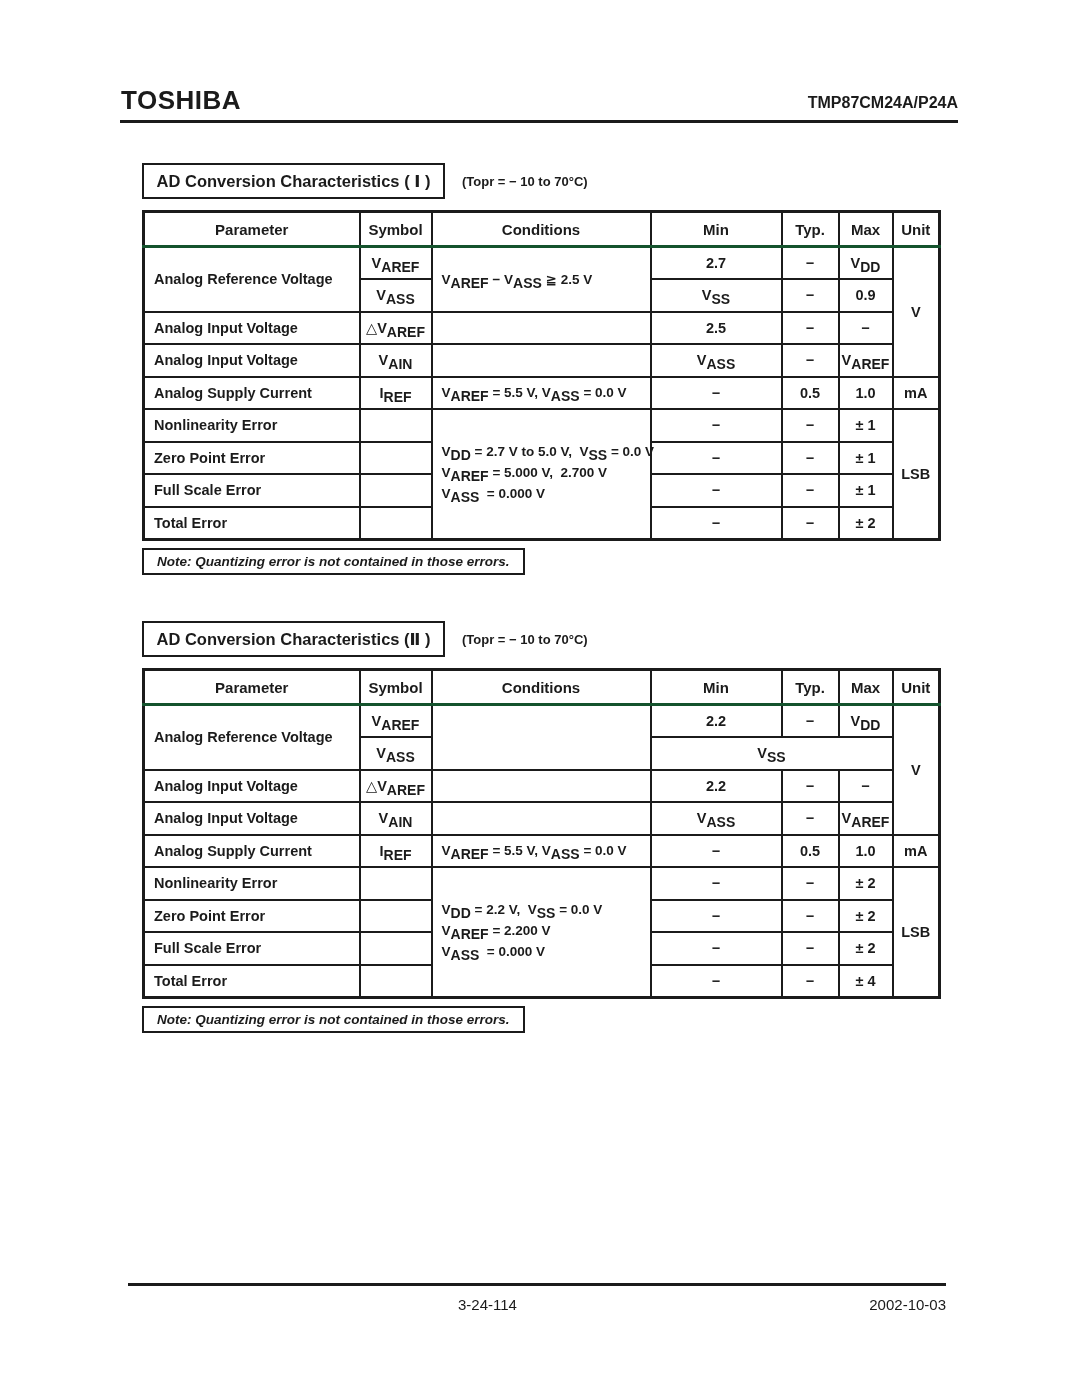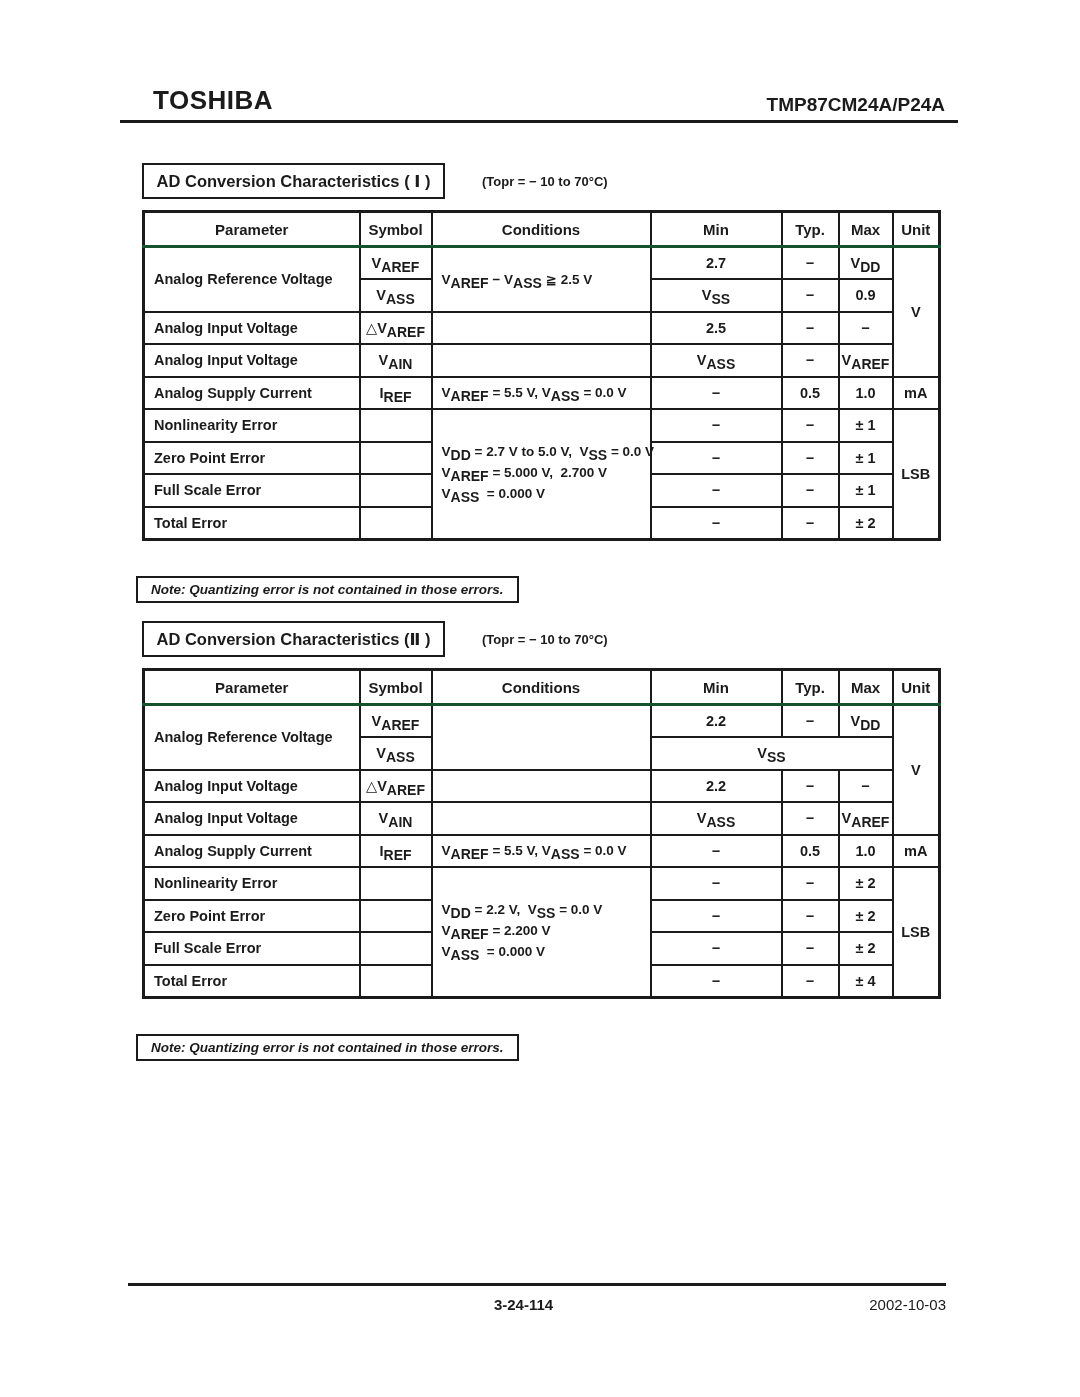--- a/index.html
+++ b/index.html
@@ -9,41 +9,41 @@
     height: 1397px;
     background: #ffffff;
     font-family: "Liberation Sans", "DejaVu Sans", sans-serif;
     color: #1b1b1b;
     overflow: hidden;
   }
 
   
   .brand {
     position: absolute; left: 121px; top: 85px;
-    font-size: 26px; font-weight: bold; letter-spacing: 0.5px; margin-left: 32px;
+    font-size: 26px; font-weight: bold; letter-spacing: 0.5px;
   }
   .part {
-    position: absolute; right: 135px; top: 94px;
-    font-size: 19px; font-weight: bold;
+    position: absolute; right: 122px; top: 94px;
+    font-size: 16px; font-weight: bold;
   }
   .rule-top {
     position: absolute; left: 120px; top: 120px;
     width: 838px; height: 3px; background: #1b1b1b;
   }
 
   
   .title-box {
     position: absolute; left: 142px; width: 303px; height: 36px;
     border: 2px solid #1b1b1b; box-sizing: border-box; background: #fff;
     display: flex; align-items: center; justify-content: center;
     font-size: 16.5px; font-weight: bold;
   }
   #title1 { top: 163px; }
   #title2 { top: 621px; }
-  .temp { position: absolute; left: 462px; font-size: 13px; font-weight: bold; margin-left: 20px; }
+  .temp { position: absolute; left: 462px; font-size: 13px; font-weight: bold; }
   #temp1 { top: 174px; }
   #temp2 { top: 632px; }
 
   
   table.spec {
     position: absolute; left: 142px; width: 796px;
     border-collapse: collapse; table-layout: fixed;
     font-size: 14.5px; font-weight: bold;
     border: 3px solid #1b1b1b;
   }
@@ -57,36 +57,36 @@
   .spec thead tr { height: 35px; }
   .spec thead th { font-size: 15px; font-weight: bold; border-bottom: 3px solid #14532d; }
   .spec tbody tr { height: 32.5px; }
   td.param { text-align: left; padding-left: 9px; }
   td.cond-left, td.cond-multi { text-align: left; padding-left: 9px; font-size: 13.5px; }
   .cond-line { white-space: pre; line-height: 1.55; }
   .spec sub { font-size: 14px; line-height: 0; }
 
   
   .note-box {
-    position: absolute; left: 136px; height: 27px;
+    position: absolute; left: 142px; height: 27px;
     border: 2px solid #1b1b1b; box-sizing: border-box; background: #fff;
     display: flex; align-items: center; padding: 0 13px;
-    font-size: 13.5px; font-weight: bold; font-style: italic; margin-top: 28px;
+    font-size: 13.5px; font-weight: bold; font-style: italic;
   }
   #note1 { top: 548px; }
   #note2 { top: 1006px; }
 
   
   .rule-bottom {
     position: absolute; left: 128px; top: 1283px;
     width: 818px; height: 3px; background: #1b1b1b;
   }
   .page-num {
     position: absolute; left: 0; width: 975px; top: 1296px;
-    text-align: center; font-size: 15px; font-weight: bold; padding-left: 36px;
+    text-align: center; font-size: 15px; font-weight: normal;
   }
   .date {
     position: absolute; right: 134px; top: 1296px;
     font-size: 15px; font-weight: normal;
   }
 </style>
 </head>
 <body>
 
 <div class="page">

